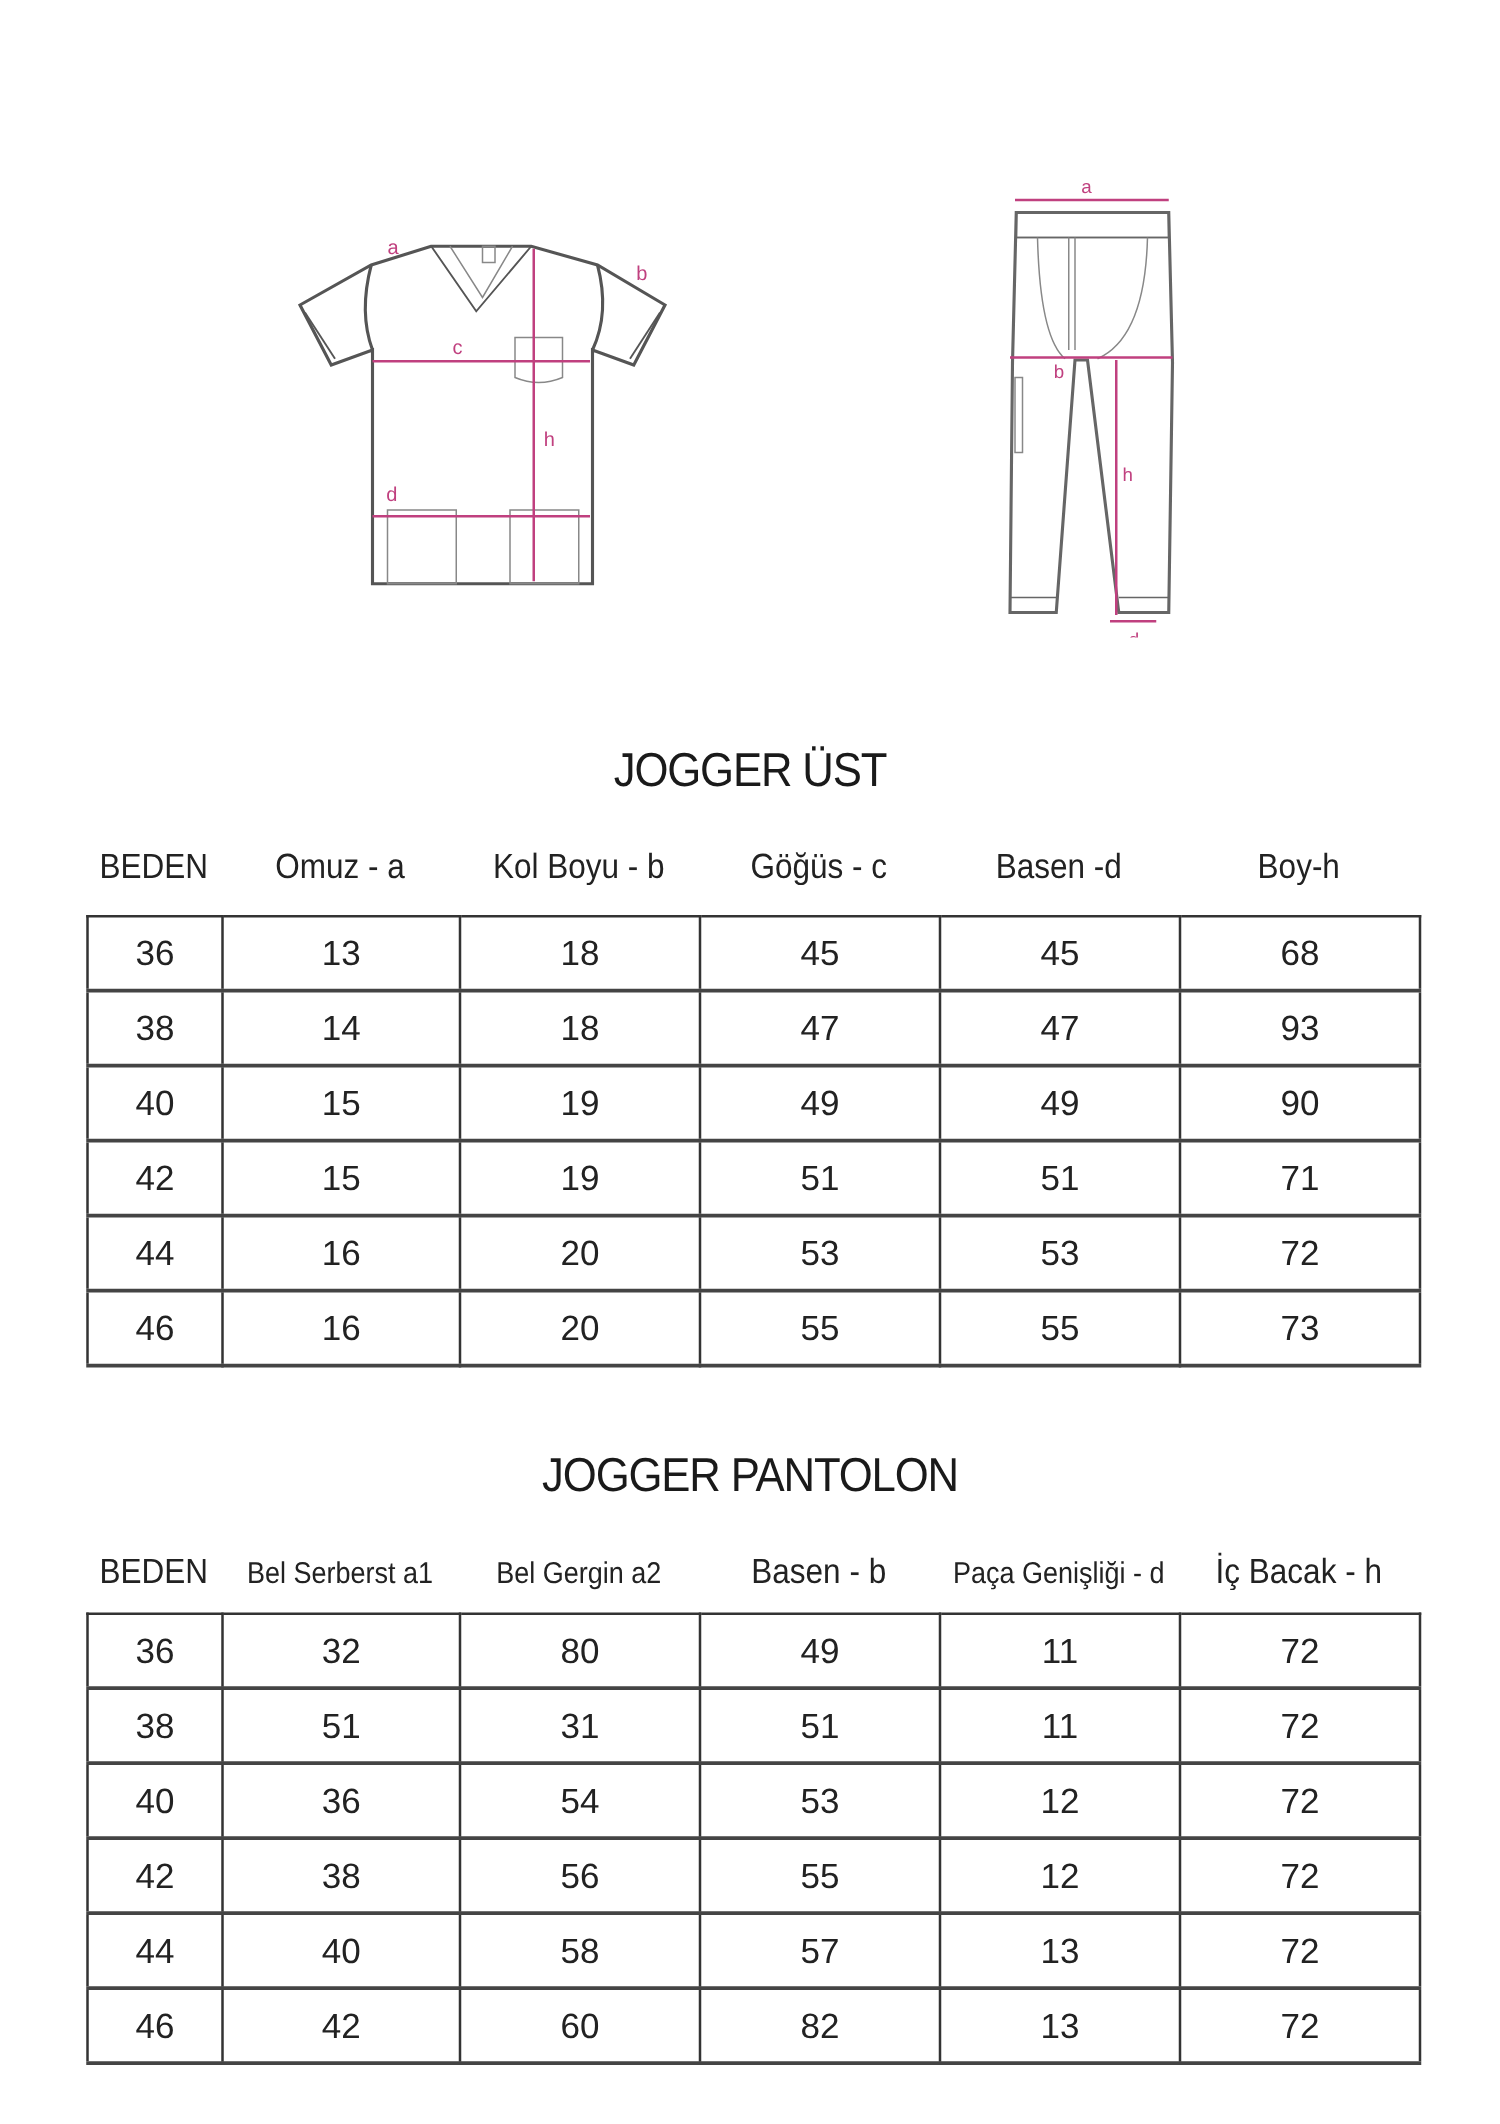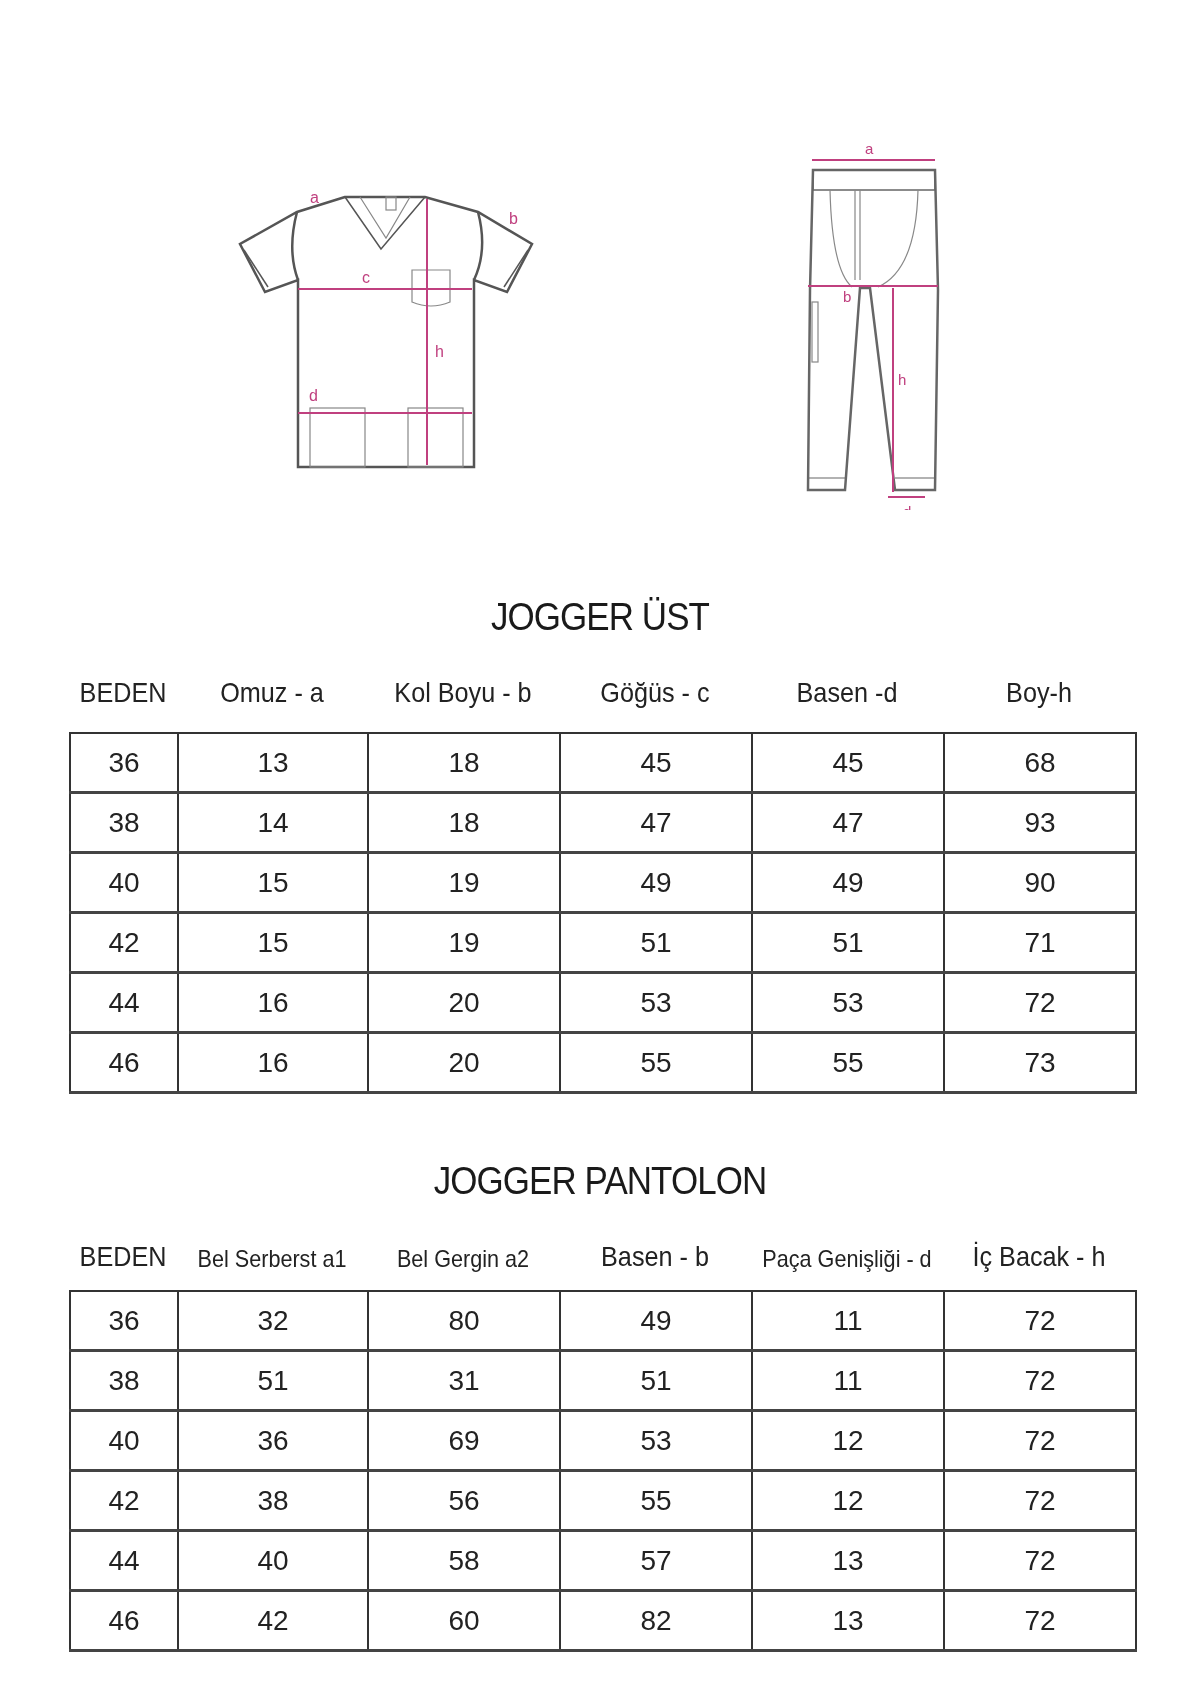--- a/index.html
+++ b/index.html
@@ -178,21 +178,21 @@
       <td>38</td>
       <td>51</td>
       <td>31</td>
       <td>51</td>
       <td>11</td>
       <td>72</td>
     </tr>
     <tr>
       <td>40</td>
       <td>36</td>
-      <td>69</td>
+      <td>54</td>
       <td>53</td>
       <td>12</td>
       <td>72</td>
     </tr>
     <tr>
       <td>42</td>
       <td>38</td>
       <td>56</td>
       <td>55</td>
       <td>12</td>

